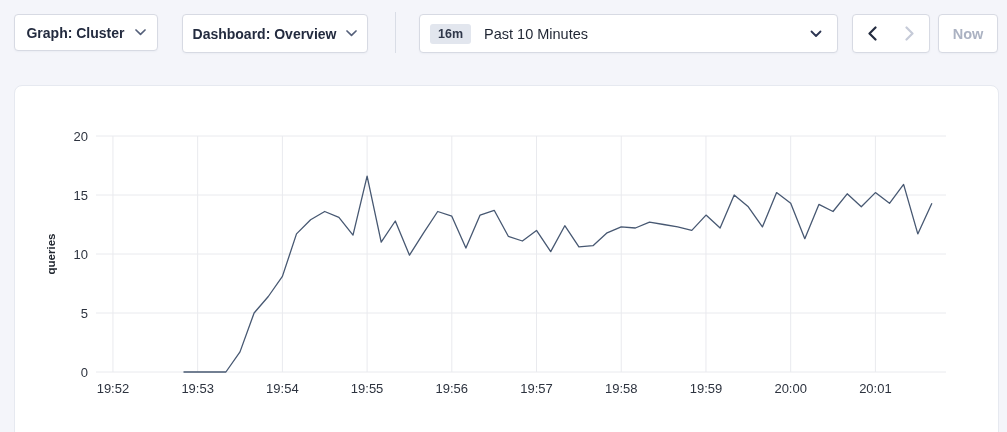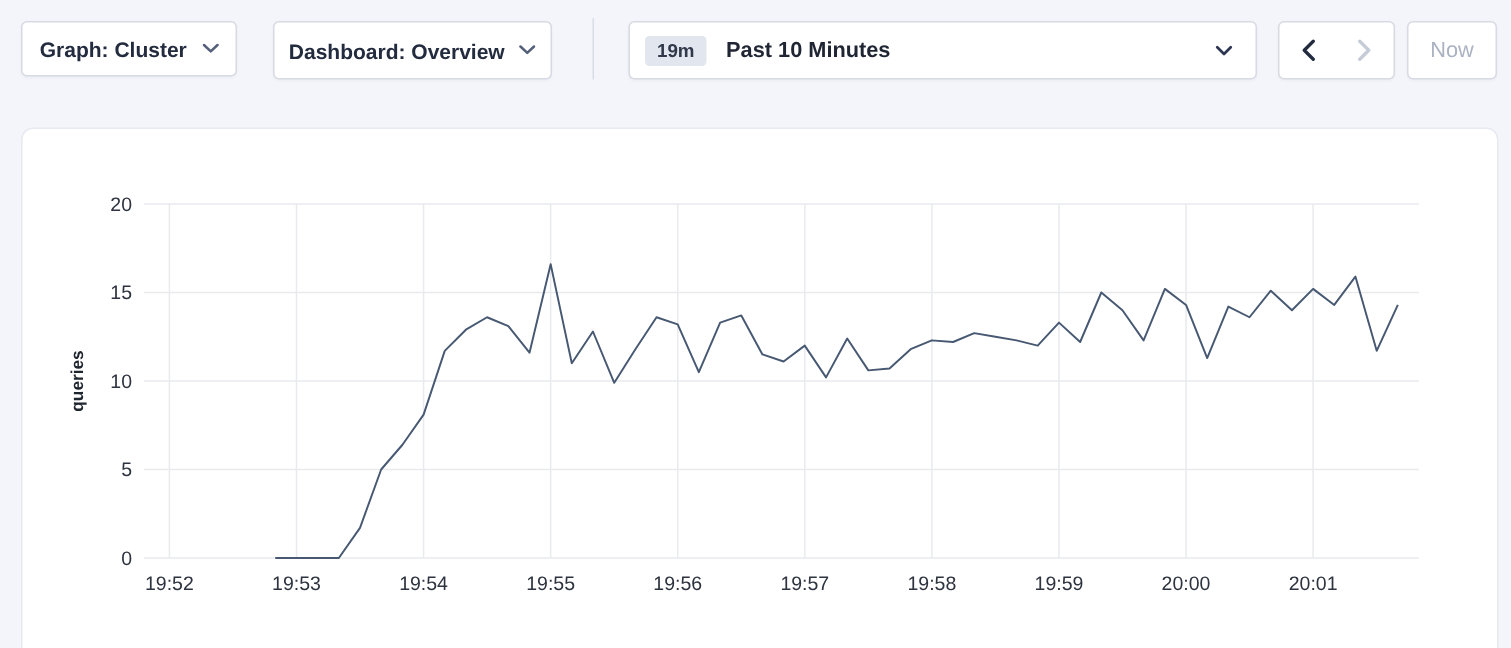--- a/index.html
+++ b/index.html
@@ -23,35 +23,35 @@
   #time-select {
     position:absolute; left:419px; top:14px; width:419px; height:39px;
     display:flex; align-items:center; padding:0 15px 0 10px;
     background:#fff; border:1px solid #d7dae3; border-radius:4px; cursor:pointer;
     box-shadow:0 1px 2px rgba(30,40,70,0.04);
   }
   .badge {
     background:#e2e6ee; border-radius:3px; padding:3px 8px;
     font-size:12.5px; font-weight:bold; color:#30384a;
   }
-  #time-label { margin-left:13px; font-size:14.5px; font-weight:700; color:#1f2533; }
+  #time-label { margin-left:13px; font-size:14.5px; font-weight:400; color:#1f2533; }
   #time-caret { margin-left:auto; }
   #arrow-group {
     position:absolute; left:852px; top:14px; width:78px; height:39px;
     display:flex; background:#fff; border:1px solid #d7dae3; border-radius:4px;
     box-shadow:0 1px 2px rgba(30,40,70,0.04);
   }
   #arrow-group button {
     flex:1; display:flex; align-items:center; justify-content:center;
     background:transparent; border:none; cursor:pointer;
   }
   #next-btn { border-left:1px solid #d7dae3; }
   #now-btn {
     left:938px; top:14px; width:60px; height:39px;
-    font-size:14.5px; color:#abb2c2; font-weight:400;
+    font-size:14.5px; color:#abb2c2; font-weight:700;
   }
   #chart-card {
     position:absolute; left:14px; top:85px; width:985px; height:358px;
     background:#fff; border:1px solid #e6e9f0; border-radius:8px;
   }
   #chart-title-row { margin-top:16px; text-align:center; }
   #chart-title {
     display:inline-block; font-size:15px; font-weight:bold; color:#23376b;
     border-bottom:1px dashed #93a0c6; padding-bottom:2px; cursor:help;
   }
@@ -74,21 +74,21 @@
   <button class="btn" id="dash-btn">
     <span>Dashboard: Overview</span>
     <svg width="11" height="7" viewBox="0 0 11 7">
       <polyline points="1,1 5.5,5.3 10,1" fill="none" stroke="#55607a" stroke-width="1.7" stroke-linecap="round" stroke-linejoin="round"></polyline>
     </svg>
   </button>
 
   <div class="toolbar-divider"></div>
 
   <div id="time-select">
-    <span class="badge">19m</span>
+    <span class="badge">16m</span>
     <span id="time-label">Past 10 Minutes</span>
     <svg id="time-caret" width="12" height="8" viewBox="0 0 12 8">
       <polyline points="1.5,1.5 6,6 10.5,1.5" fill="none" stroke="#2c3552" stroke-width="1.8" stroke-linecap="round" stroke-linejoin="round"></polyline>
     </svg>
   </div>
 
   <div id="arrow-group">
     <button id="prev-btn">
       <svg width="10" height="15" viewBox="0 0 10 15">
         <polyline points="8.5,1.5 2.5,7.5 8.5,13.5" fill="none" stroke="#232b3f" stroke-width="2.2" stroke-linecap="round" stroke-linejoin="round"></polyline>

